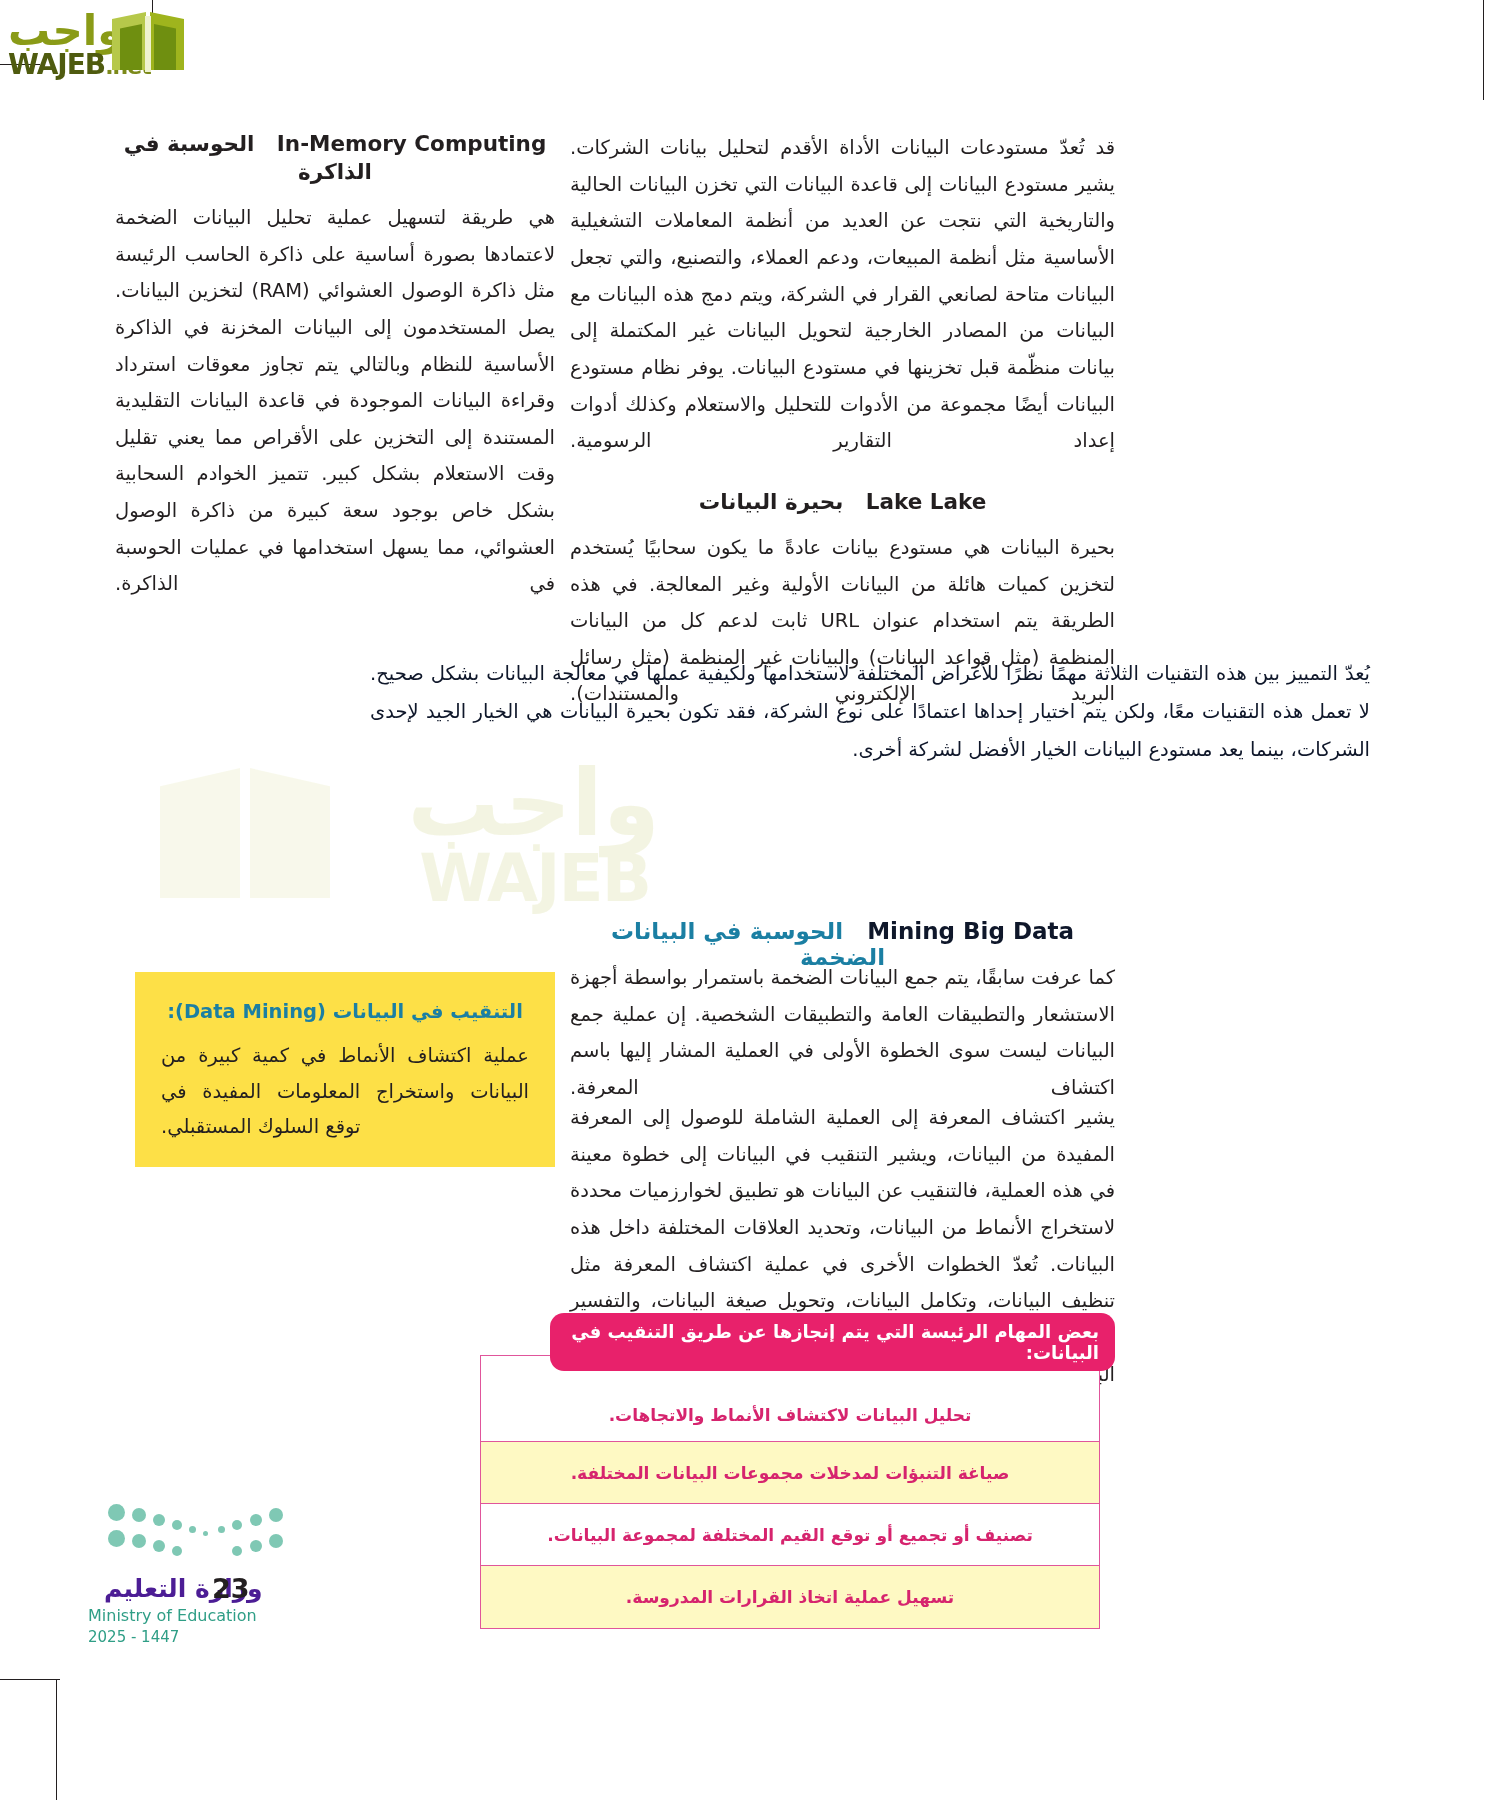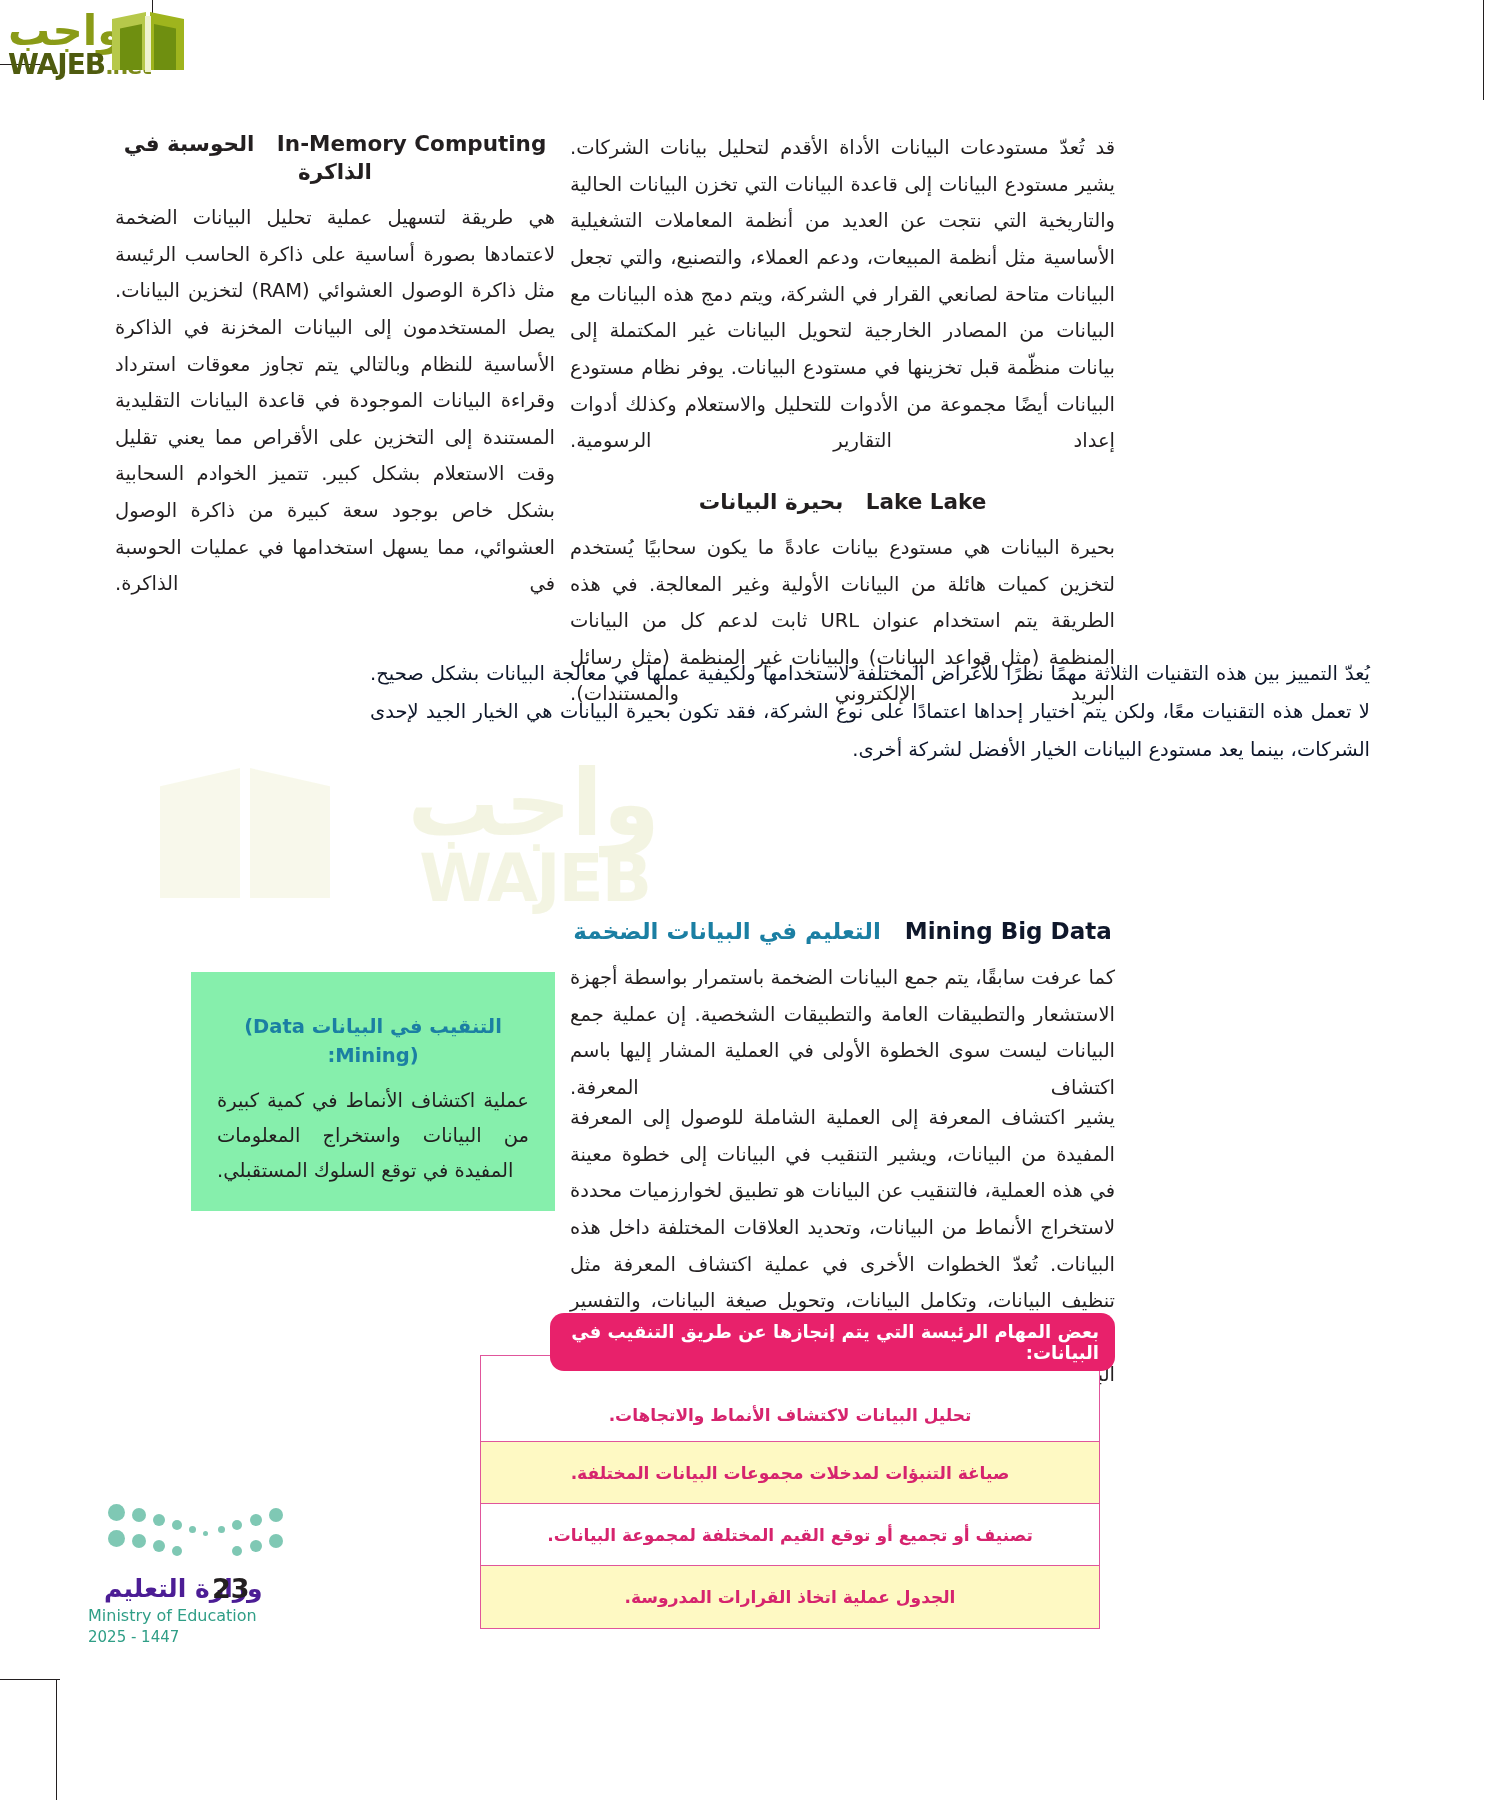--- a/index.html
+++ b/index.html
@@ -118,23 +118,23 @@
     width: 545px;
   }
   .mining-body2 {
     position: absolute; top: 1100px; right: 385px;
     width: 545px;
   }
 
   
   .def-box {
     position: absolute; top: 972px; right: 945px;
-    width: 364px; min-height: 178px;
-    background: #86efac;
-    padding: 40px 26px 22px 26px;
+    width: 420px; min-height: 178px;
+    background: #fde047;
+    padding: 25px 26px 22px 26px;
   }
   .def-box .title {
     font-size: 19.5px; font-weight: bold; color:#1b7fa3;
     text-align: center; direction: rtl; margin-bottom: 12px;
     line-height: 1.5;
   }
   .def-box .title .en { direction: ltr; unicode-bidi: embed; }
   .def-box .txt {
     font-size: 19.5px; line-height: 1.82; color:#231f20;
     direction: rtl; text-align: justify; text-align-last: left;
@@ -273,21 +273,21 @@
     <p class="body jlast">هي طريقة لتسهيل عملية تحليل البيانات الضخمة لاعتمادها بصورة أساسية على ذاكرة الحاسب الرئيسة مثل ذاكرة الوصول العشوائي (RAM) لتخزين البيانات. يصل المستخدمون إلى البيانات المخزنة في الذاكرة الأساسية للنظام وبالتالي يتم تجاوز معوقات استرداد وقراءة البيانات الموجودة في قاعدة البيانات التقليدية المستندة إلى التخزين على الأقراص مما يعني تقليل وقت الاستعلام بشكل كبير. تتميز الخوادم السحابية بشكل خاص بوجود سعة كبيرة من ذاكرة الوصول العشوائي، مما يسهل استخدامها في عمليات الحوسبة في الذاكرة.</p>
   </div>
 
   <div class="full-para">
     <p>يُعدّ التمييز بين هذه التقنيات الثلاثة مهمًا نظرًا للأغراض المختلفة لاستخدامها ولكيفية عملها في معالجة البيانات بشكل صحيح. لا تعمل هذه التقنيات معًا، ولكن يتم اختيار إحداها اعتمادًا على نوع الشركة، فقد تكون بحيرة البيانات هي الخيار الجيد لإحدى الشركات، بينما يعد مستودع البيانات الخيار الأفضل لشركة أخرى.</p>
   </div>
 
   <div class="mining-head">
     <span class="en">Mining Big Data</span>
     &nbsp;
-    <span>التعليم في البيانات الضخمة</span>
+    <span>الحوسبة في البيانات الضخمة</span>
   </div>
   <div class="mining-body">
     <p class="body jlast">كما عرفت سابقًا، يتم جمع البيانات الضخمة باستمرار بواسطة أجهزة الاستشعار والتطبيقات العامة والتطبيقات الشخصية. إن عملية جمع البيانات ليست سوى الخطوة الأولى في العملية المشار إليها باسم اكتشاف المعرفة.</p>
   </div>
   <div class="mining-body2">
     <p class="body jlast">يشير اكتشاف المعرفة إلى العملية الشاملة للوصول إلى المعرفة المفيدة من البيانات، ويشير التنقيب في البيانات إلى خطوة معينة في هذه العملية، فالتنقيب عن البيانات هو تطبيق لخوارزميات محددة لاستخراج الأنماط من البيانات، وتحديد العلاقات المختلفة داخل هذه البيانات. تُعدّ الخطوات الأخرى في عملية اكتشاف المعرفة مثل تنظيف البيانات، وتكامل البيانات، وتحويل صيغة البيانات، والتفسير الصحيح لنتائج التنقيب ضرورية لضمان اشتقاق المعرفة المفيدة من البيانات (انظر الجدول 1.6).</p>
   </div>
 
   <div class="def-box">
     <div class="title">
@@ -296,21 +296,21 @@
     </div>
     <div class="txt">عملية اكتشاف الأنماط في كمية كبيرة من البيانات واستخراج المعلومات المفيدة في توقع السلوك المستقبلي.</div>
   </div>
 
   <div class="pink-banner">بعض المهام الرئيسة التي يتم إنجازها عن طريق التنقيب في البيانات:</div>
 
   <div class="pink-table">
     <div class="row odd" style="height:86px;align-items:flex-end;padding-bottom:16px;">تحليل البيانات لاكتشاف الأنماط والاتجاهات.</div>
     <div class="row even">صياغة التنبؤات لمدخلات مجموعات البيانات المختلفة.</div>
     <div class="row odd">تصنيف أو تجميع أو توقع القيم المختلفة لمجموعة البيانات.</div>
-    <div class="row even">الجدول عملية اتخاذ القرارات المدروسة.</div>
+    <div class="row even">تسهيل عملية اتخاذ القرارات المدروسة.</div>
   </div>
 
   <div class="moe">
     <div class="dots">
       <i style="left:0px;   top:4px;  width:17px;height:17px;"></i>
       <i style="left:24px;  top:8px;  width:14px;height:14px;"></i>
       <i style="left:45px;  top:14px; width:12px;height:12px;"></i>
       <i style="left:64px;  top:20px; width:10px;height:10px;"></i>
       <i style="left:81px;  top:26px; width:7px; height:7px;"></i>
       <i style="left:95px;  top:31px; width:5px; height:5px;"></i>

